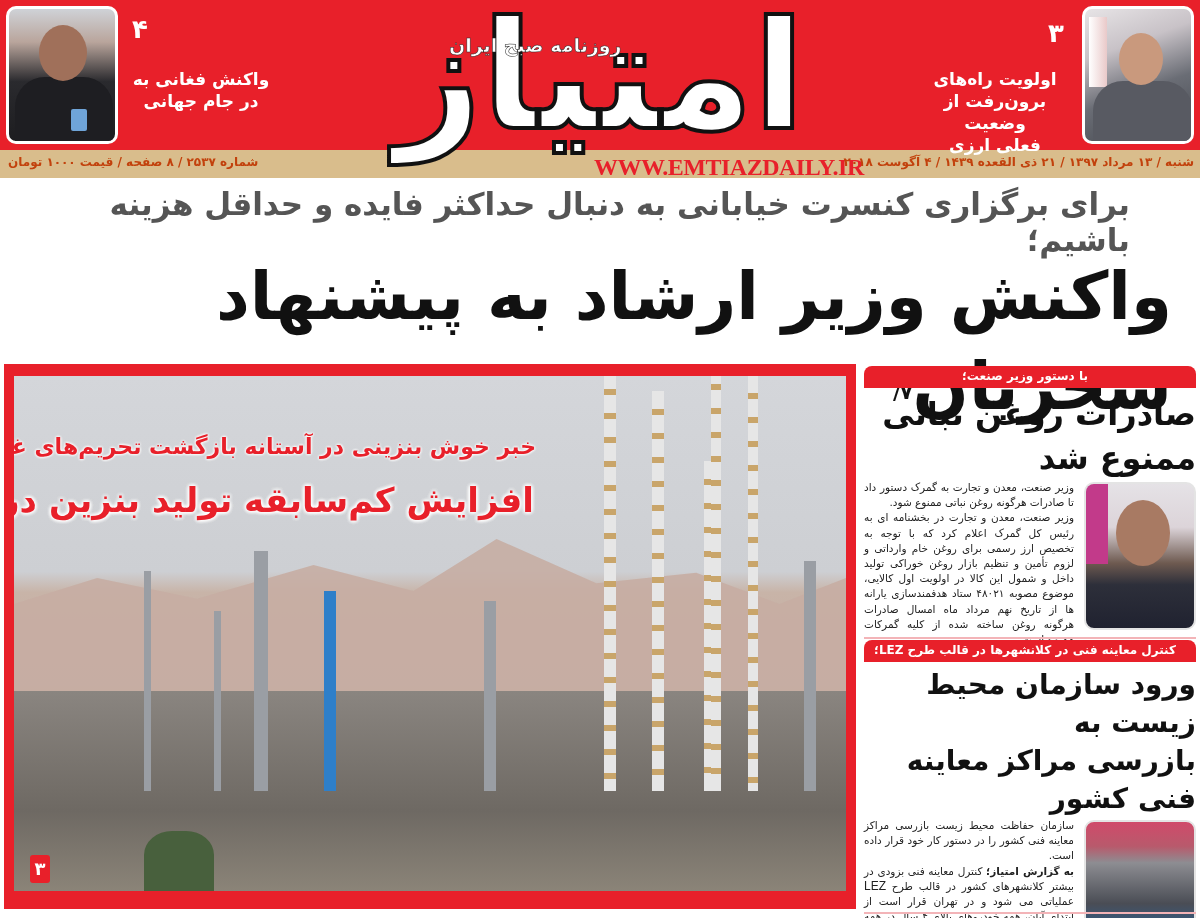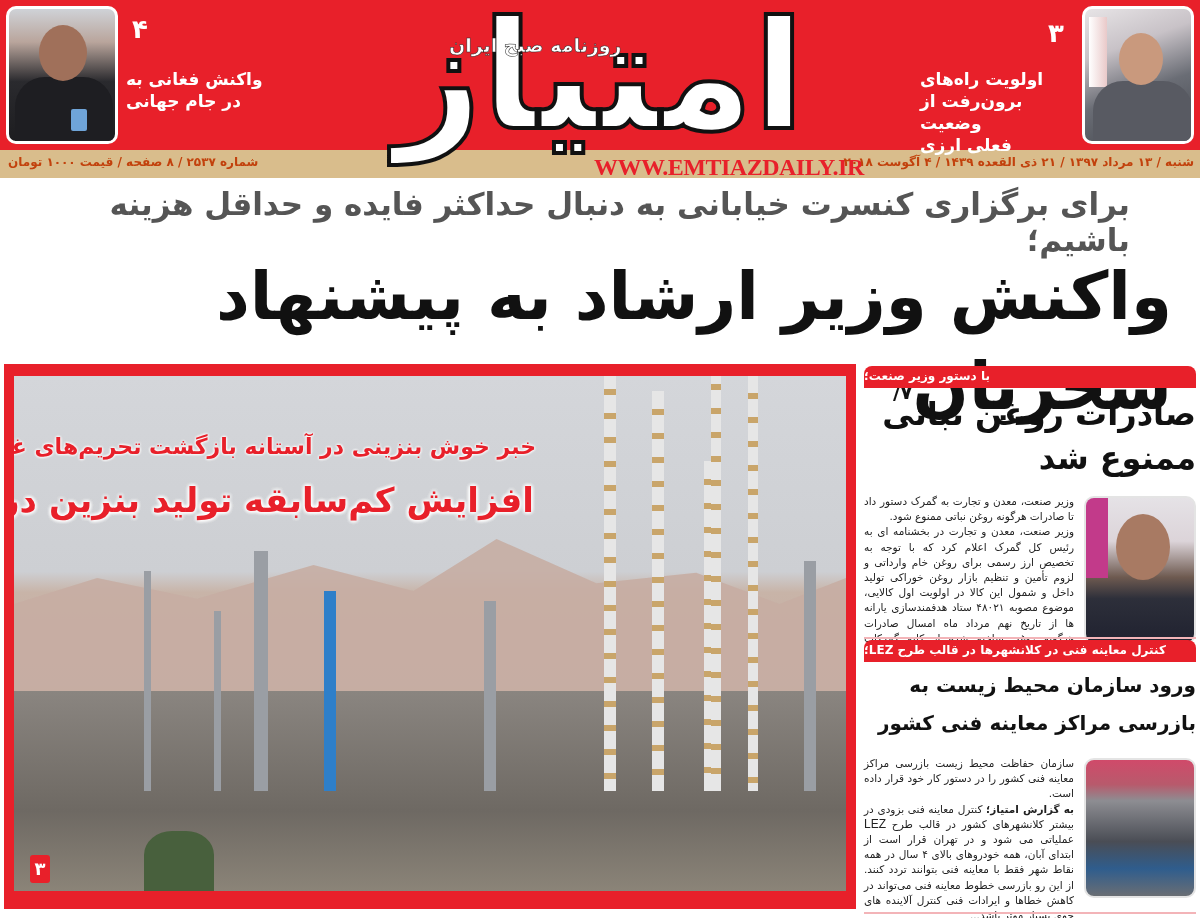--- a/index.html
+++ b/index.html
@@ -15,21 +15,21 @@
   .teaser.right { right: 6px; background: linear-gradient(160deg,#e7e4e6 0%, #c8c2c7 30%, #6a6d75 60%, #44474e 100%); }
   .face { position: absolute; border-radius: 50%; }
   .teaser.left .face { left: 30px; top: 16px; width: 48px; height: 56px; background: #a0705a; }
   .teaser.left .body { position:absolute; left: 6px; top: 68px; width: 98px; height: 80px; background:#1e1e22; border-radius: 30px 30px 0 0; }
   .teaser.left .badge { position:absolute; left: 62px; top: 100px; width: 16px; height: 22px; background:#6fa4d8; border-radius: 2px;}
   .teaser.right .face { left: 34px; top: 24px; width: 44px; height: 52px; background: #c9997d; }
   .teaser.right .body { position:absolute; left: 8px; top: 72px; width: 100px; height: 80px; background:#585a62; border-radius: 30px 30px 0 0; }
   .teaser.right .flag { position:absolute; left: 4px; top: 8px; width: 18px; height: 70px; background: linear-gradient(90deg,#ffffff,#e9c9c9); }
 
   .teaser-num { position: absolute; color: #fff; font-weight: bold; font-size: 26px; font-family: "DejaVu Sans", sans-serif; }
-  .teaser-text { position: absolute; color: #fff; font-weight: bold; font-size: 17px; line-height: 22px; text-align: left; font-family: "DejaVu Sans", sans-serif; }
+  .teaser-text { position: absolute; color: #fff; font-weight: bold; font-size: 17px; line-height: 22px; text-align: center; font-family: "DejaVu Sans", sans-serif; }
 
   .logo-wrap { position: absolute; left: 365px; top: 6px; width: 470px; height: 172px; }
   .logo-text { position: absolute; right: 0; top: -20px; width: 470px; text-align: center; font-family: "DejaVu Sans", sans-serif; font-weight: bold; font-size: 150px; line-height: 180px; color: #fff;
     -webkit-text-stroke: 4px #111; letter-spacing: -6px; }
   .logo-sub { position: absolute; left: 84px; top: 28px; color: #fff; font-weight: bold; font-size: 19px; font-family: "DejaVu Sans", sans-serif; -webkit-text-stroke: 0.5px #222; }
   .logo-url { position: absolute; left: 570px; top: 154px; color: #e8202a; font-family: "Liberation Serif", serif; font-weight: bold; font-size: 24px; direction: ltr; letter-spacing: -0.5px; margin-left: 24px; }
 
   .meta-left { position: absolute; left: 8px; top: 155px; font-size: 12px; color: #c2410c; font-weight: bold; direction: rtl; }
   .meta-right { position: absolute; right: 6px; top: 155px; font-size: 12px; color: #c2410c; font-weight: bold; direction: rtl; }
 
@@ -48,34 +48,34 @@
   .tower.slim { width: 7px; background: #9a9ea4; }
   .tower.blue { background: #2e7fc9; width: 12px; }
   .tree { position: absolute; left: 130px; bottom: 0; width: 70px; height: 60px; background: #48603d; border-radius: 40% 40% 0 0; }
 
   .photo-kicker { position: absolute; right: 310px; top: 58px; color: #e8202a; font-weight: bold; font-size: 22px; text-shadow: 0 0 3px #fff, 0 0 3px #fff, 0 0 3px #fff; white-space: nowrap; }
   .photo-head { position: absolute; right: 312px; top: 104px; color: #e8202a; font-weight: bold; font-size: 34px; text-shadow: 0 0 4px #fff, 0 0 4px #fff, 0 0 4px #fff, 0 0 4px #fff; white-space: nowrap; }
   .page-tag { position: absolute; left: 16px; bottom: 8px; width: 20px; height: 28px; background: #e8202a; color: #fff; font-weight: bold; font-size: 18px; text-align: center; line-height: 28px; border-radius: 3px; }
 
   
   .col { position: absolute; right: 4px; width: 332px; }
-  .red-label { width: 100%; height: 22px; background: #e8202a; border-radius: 8px 8px 0 0; color: #fff; font-size: 12px; font-weight: bold; text-align: left; padding: 3px 10px 0 0; }
+  .red-label { width: 100%; height: 22px; background: #e8202a; border-radius: 8px 8px 0 0; color: #fff; font-size: 12px; font-weight: bold; text-align: center; padding: 3px 10px 0 0; }
   .col-head { font-weight: bold; color: #111; font-family: "DejaVu Sans", sans-serif; }
   .story1 { top: 366px; }
   .story1 .col-head { font-size: 32px; line-height: 44px; margin-top: 4px; }
-  .body-wrap { position: relative; margin-top: 14px; }
+  .body-wrap { position: relative; margin-top: 0; }
   .body-photo { position: absolute; right: 0; width: 112px; border-radius: 10px; border: 2px solid #e4e4e4; overflow: hidden; }
   .body-text { font-size: 10.5px; line-height: 15.2px; color: #222; text-align: justify; direction: rtl; }
   .story1 .body-photo { top: 2px; height: 148px; background: linear-gradient(180deg,#e5e2e6 0%, #dcd4d9 30%, #6e5a50 55%, #2d2f3a 70%, #202230 100%); }
   .story1 .body-photo::before { content:""; position:absolute; left:0; top:0; width:22px; height:80px; background:#c23a8a; }
   .story1 .body-photo .face { left: 30px; top: 16px; width: 54px; height: 66px; background: #a87a63; }
   .story1 .body-text { margin-right: 122px; }
 
   .story2 { top: 640px; }
-  .story2 .col-head { font-size: 20px; line-height: 38px; margin-top: 4px; }
+  .story2 .col-head { font-size: 28px; line-height: 38px; margin-top: 4px; }
   .story2 .body-photo { top: 2px; height: 140px; background: linear-gradient(180deg,#d04a6a 0%, #b85a6c 18%, #8d8d92 30%, #4a4d55 60%, #2f5d8d 80%, #6a6e74 100%); }
   .story2 .body-text { margin-right: 122px; }
   .story2 .bold-lead { font-weight: bold; }
   .story2 .lez { font-weight: normal; font-family: "Liberation Sans", sans-serif; font-size: 12px; }
 
   .divider { position: absolute; right: 4px; width: 332px; height: 2px; background: #f3b4b8; }
 </style>
 </head>
 <body>
 

